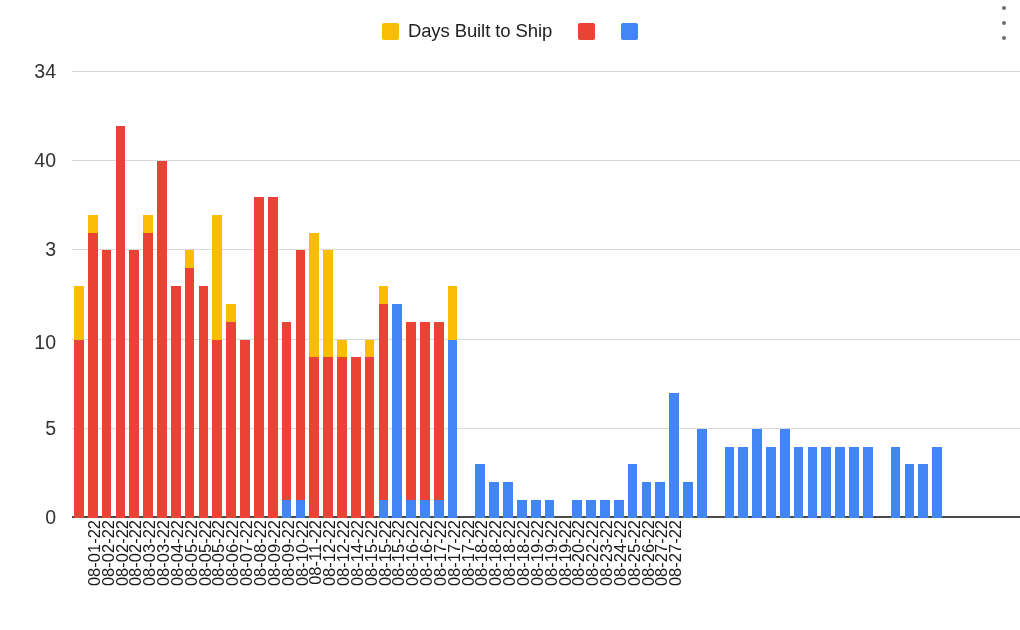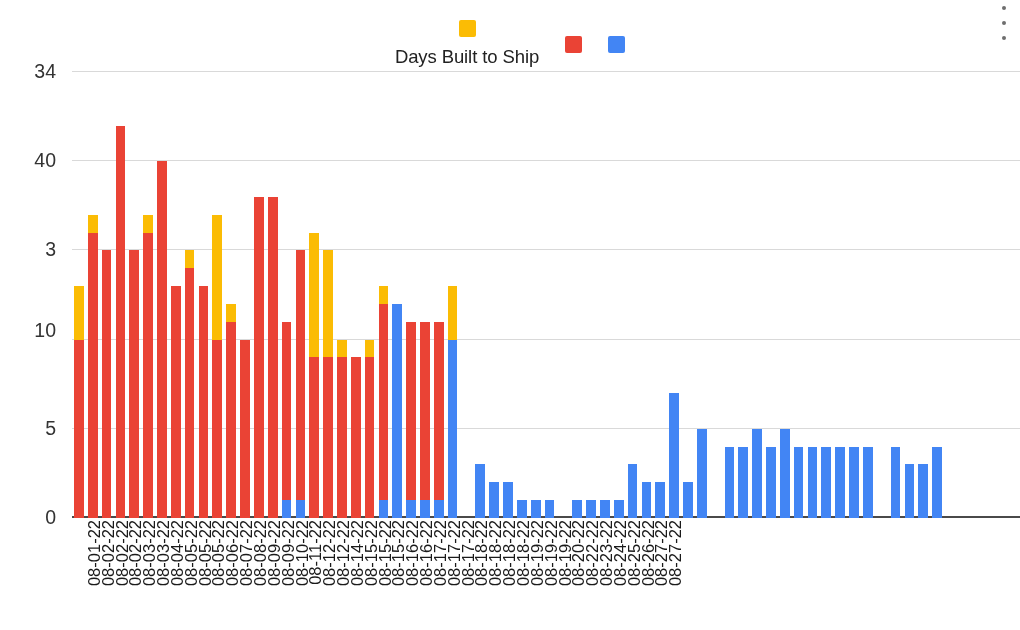--- a/index.html
+++ b/index.html
@@ -40,21 +40,20 @@
     display: flex;
     justify-content: center;
     align-items: center;
     gap: 26px;
   }
   .legend-item {
     display: flex;
     align-items: center;
     gap: 9px;
     cursor: pointer;
-    flex-direction: column;
   }
   .legend-swatch {
     width: 17px; height: 17px;
     border-radius: 2px;
     flex: none;
   }
   .legend-label {
     font-size: 18.5px;
     color: #222222;
     white-space: nowrap;
@@ -368,21 +367,21 @@
         <div class="bar-col" style="left: 874.033px; width: 9.68841px;"></div>
         <div class="bar-col" style="left: 887.873px; width: 9.68841px;"></div>
         <div class="bar-col" style="left: 901.714px; width: 9.68841px;"></div>
         <div class="bar-col" style="left: 915.554px; width: 9.68841px;"></div>
         <div class="bar-col" style="left: 929.395px; width: 9.68841px;"></div>
         <div class="bar-col" style="left: 943.236px; width: 9.68841px;"></div>
       </div>
     <div id="ylabels">
         <div class="ylab" style="top: 446px;">0</div>
         <div class="ylab" style="top: 356.8px;">5</div>
-        <div class="ylab" style="top: 259px;">10</div>
+        <div class="ylab" style="top: 271px;">10</div>
         <div class="ylab" style="top: 178.4px;">3</div>
         <div class="ylab" style="top: 89.2px;">40</div>
         <div class="ylab" style="top: 0px;">34</div>
       </div>
     <div id="xlabels">
         <div class="xlab" style="left: 12.9203px;">08-01-22</div>
         <div class="xlab" style="left: 26.7609px;">08-02-22</div>
         <div class="xlab" style="left: 40.6014px;">08-02-22</div>
         <div class="xlab" style="left: 54.442px;">08-02-22</div>
         <div class="xlab" style="left: 68.2826px;">08-03-22</div>

